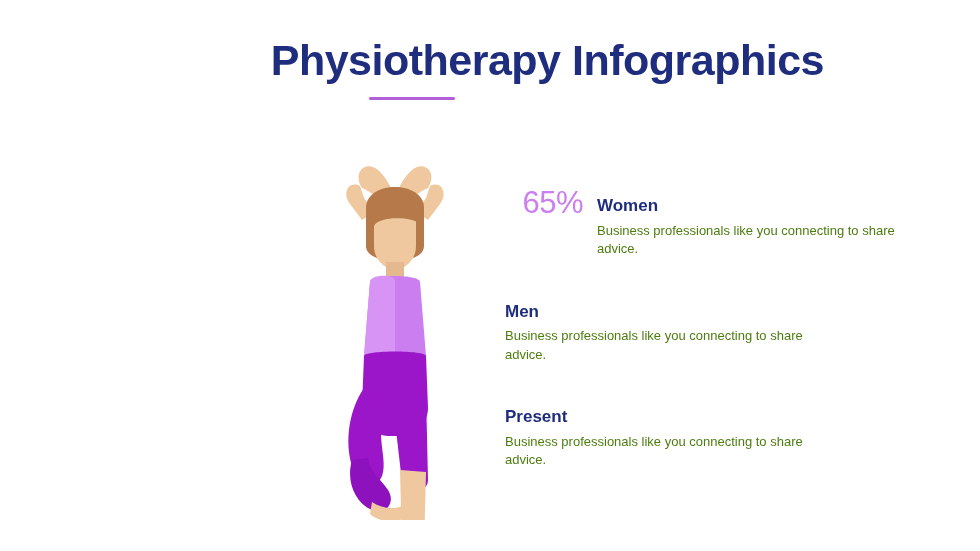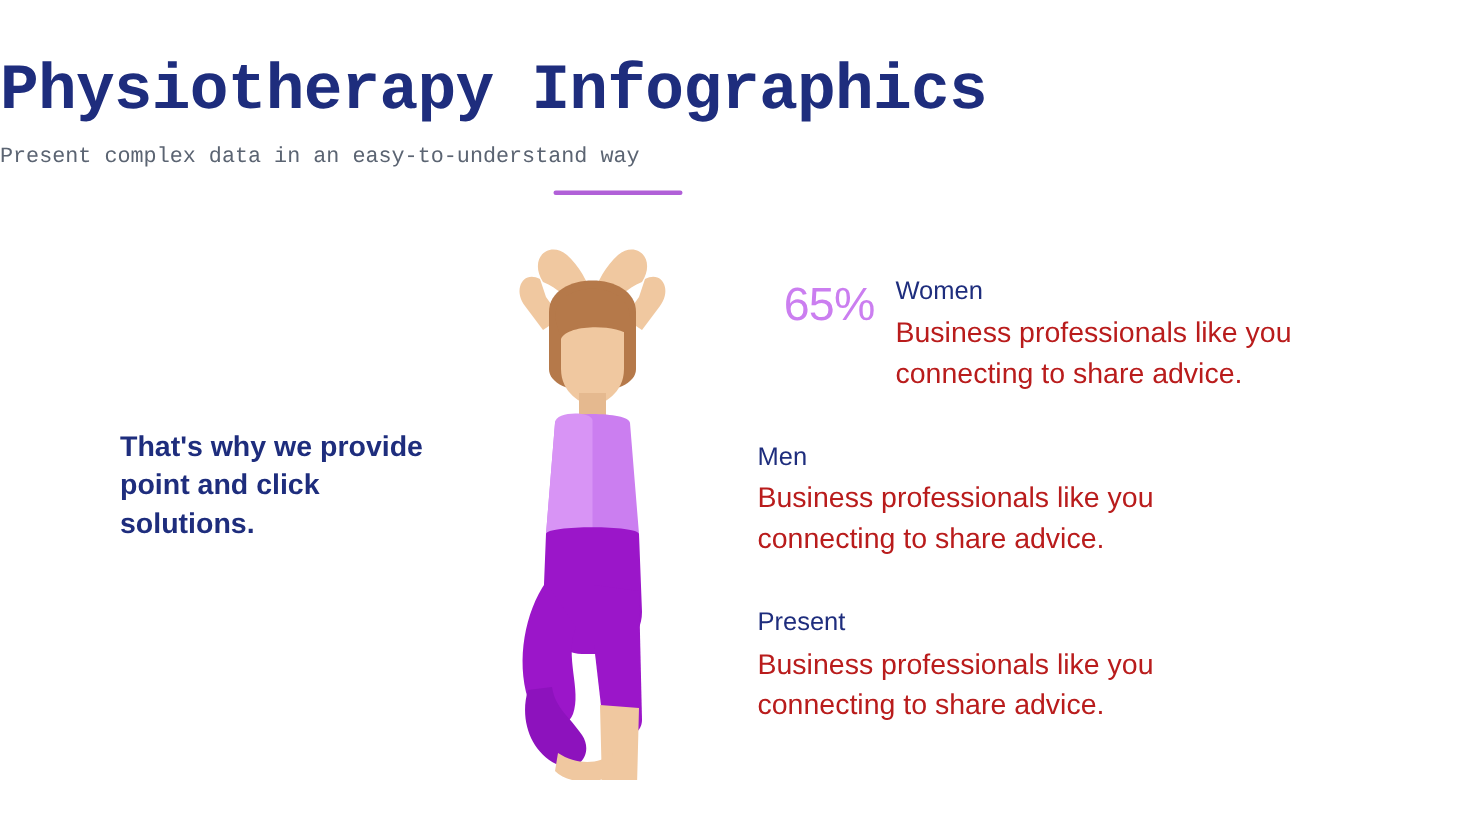--- a/index.html
+++ b/index.html
@@ -7,21 +7,21 @@
   body {
     width: 980px; height: 551px;
     background: #ffffff;
     font-family: "Liberation Sans", sans-serif;
     overflow: hidden;
     position: relative;
   }
   .slide { position:absolute; inset:0; }
 
   
-  .header { position:absolute; top:38px; left:0; width:824px; text-align:left;font-family:Liberation Mono, monospace; }
+  .header { position:absolute; top:38px; left:0; width:824px; text-align:right; }
   .title {
     font-size: 43px;
     font-weight: bold;
     color: #1e2d7d;
     letter-spacing: -0.5px;
     line-height: 1.05;
     margin:0;
   }
   .subtitle {
     margin-top: 14px;
@@ -61,44 +61,42 @@
     padding-right: 14px;
     font-size: 31px;
     font-weight: normal;
     line-height: 1;
     padding-top: 2px;
     letter-spacing: -0.5px;
   }
   .stat-body { flex: 1 1 auto; }
   .stat-label {
     font-size: 17px;
-    font-weight: normal;
+    font-weight: bold;
     color: #1e2d7d;
-    margin: 0 0 6px 0;
+    margin: 12px 0 6px 0;
     line-height: 1.1;
   }
   .stat-desc {
-    font-size: 19px;
-    color: #b91c1c;
+    font-size: 13px;
+    color: #4d7c0f;
     line-height: 1.42;
     max-width: 300px;
   }
 </style>
 </head>
 <body>
 
 <div class="slide">
 
   <div class="header">
     <h1 class="title">Physiotherapy Infographics</h1>
-    <div class="subtitle">Present complex data in an easy-to-understand way</div>
     <div class="rule"></div>
   </div>
 
-  <div class="statement">That's why we provide point and click solutions.</div>
 
   <div class="illus">
     <svg width="190" height="370" viewBox="0 0 190 370" xmlns="http://www.w3.org/2000/svg">
 
       <path d="M62 38 C52 22 66 10 78 20 C86 27 92 38 95 48 L95 60 L84 60 C80 50 72 42 62 38 Z" fill="#f0c8a0"></path>
       <path d="M128 38 C138 22 124 10 112 20 C104 27 98 38 95 48 L95 60 L106 60 C110 50 118 42 128 38 Z" fill="#f0c8a0"></path>
       <path d="M60 36 C48 30 42 44 50 54 L62 70 L74 62 L64 48 Z" fill="#f0c8a0"></path>
       <path d="M130 36 C142 30 148 44 140 54 L128 70 L116 62 L126 48 Z" fill="#f0c8a0"></path>
 
       <path d="M66 58 C66 30 124 30 124 58 L124 96 C124 116 66 116 66 96 Z" fill="#b5794a"></path>

